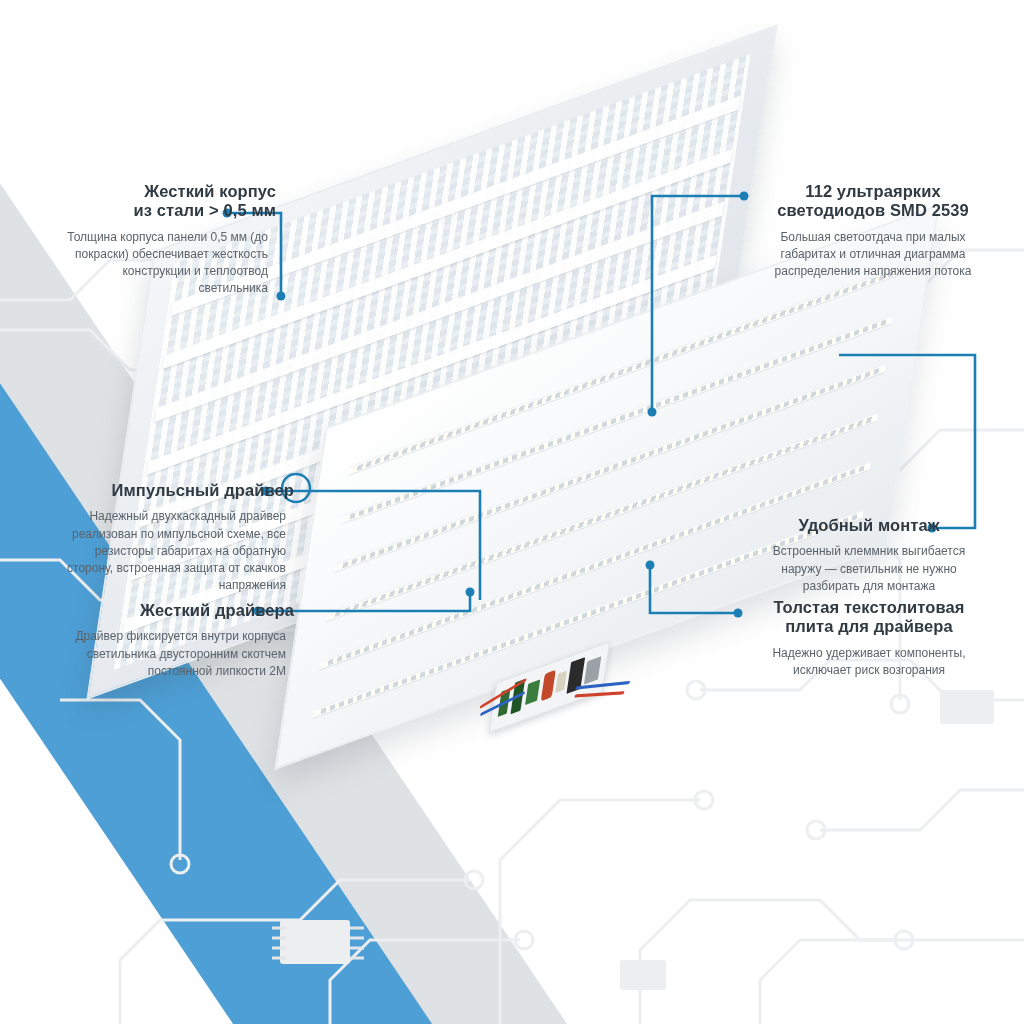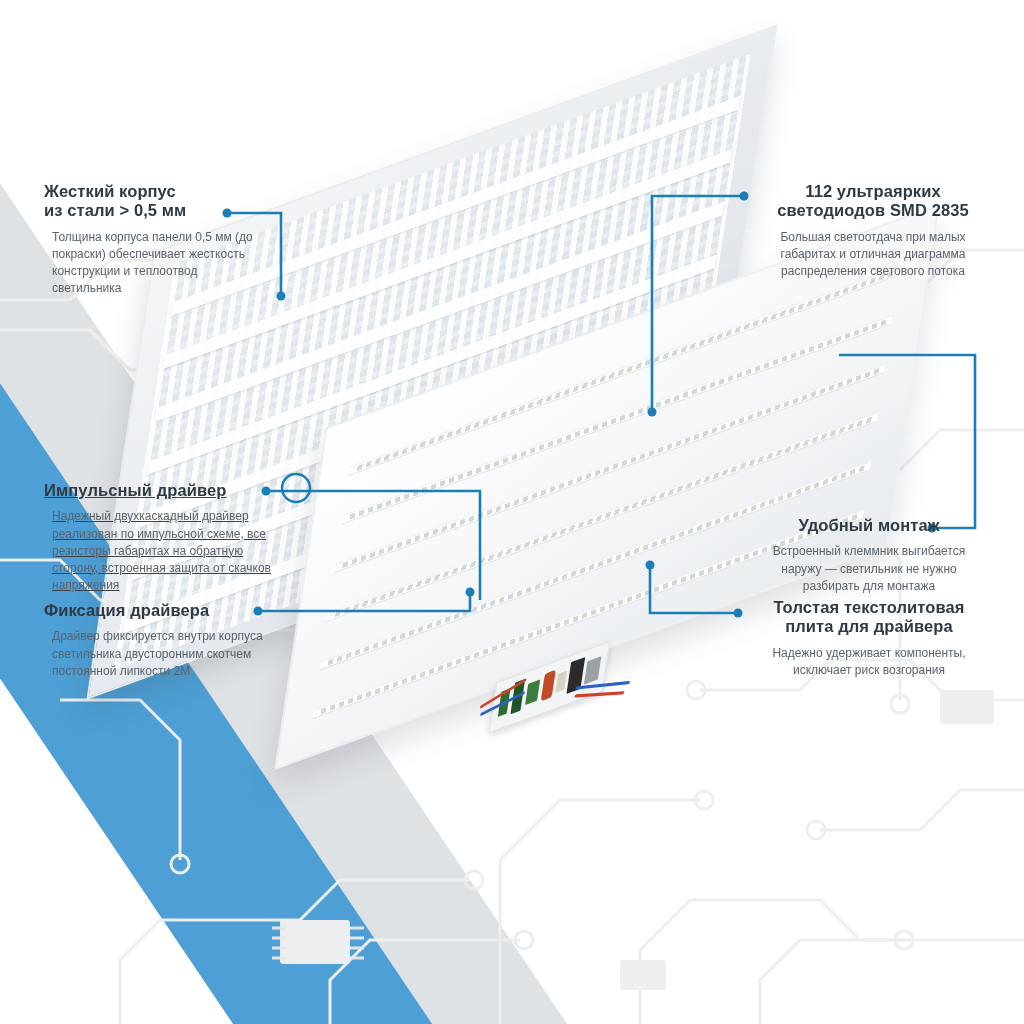--- a/index.html
+++ b/index.html
@@ -146,21 +146,21 @@
     color: #2f3a42;
     letter-spacing: .1px;
   }
   .callout p {
     margin: 8px;
     font-size: 12px;
     line-height: 1.42;
     color: #5a636b;
   }
   .callout.right { text-align: center; }
-  .callout.left  { text-align: left; }
+  .callout.left  { text-align: right; }
 
   
   #leaders { position: absolute; inset: 0; }
 </style>
 </head>
 <body>
 
 <div id="page">
 
   <div class="bg-layer">
@@ -288,32 +288,32 @@
     <h3>
       <span>Жесткий корпус</span><br>
       <span>из стали &gt; 0,5 мм</span>
     </h3>
     <p>Толщина корпуса панели 0,5 мм (до покраски) обеспечивает жесткость конструкции и теплоотвод светильника</p>
   </div>
 
   <div class="callout right" style="left:754px; top:182px; width:238px;">
     <h3>
       <span>112 ультраярких</span><br>
-      <span>светодиодов SMD 2835</span>
+      <span>светодиодов SMD 2539</span>
     </h3>
-    <p>Большая светоотдача при малых габаритах и отличная диаграмма распределения светового потока</p>
-  </div>
-
-  <div class="callout left" style="left:44px; top:481px; width:250px;text-decoration:underline;">
+    <p>Большая светоотдача при малых габаритах и отличная диаграмма распределения напряжения потока</p>
+  </div>
+
+  <div class="callout left" style="left:44px; top:481px; width:250px;">
     <h3>Импульсный драйвер</h3>
     <p>Надежный двухкаскадный драйвер реализован по импульсной схеме, все резисторы габаритах на обратную сторону, встроенная защита от скачков напряжения</p>
   </div>
 
   <div class="callout left" style="left:44px; top:601px; width:250px;">
-    <h3>Фиксация драйвера</h3>
+    <h3>Жесткий драйвера</h3>
     <p>Драйвер фиксируется внутри корпуса светильника двусторонним скотчем постоянной липкости 2M</p>
   </div>
 
   <div class="callout right" style="left:750px; top:516px; width:238px;">
     <h3>Удобный монтаж</h3>
     <p>Встроенный клеммник выгибается наружу — светильник не нужно разбирать для монтажа</p>
   </div>
 
   <div class="callout right" style="left:750px; top:598px; width:238px;">
     <h3>

